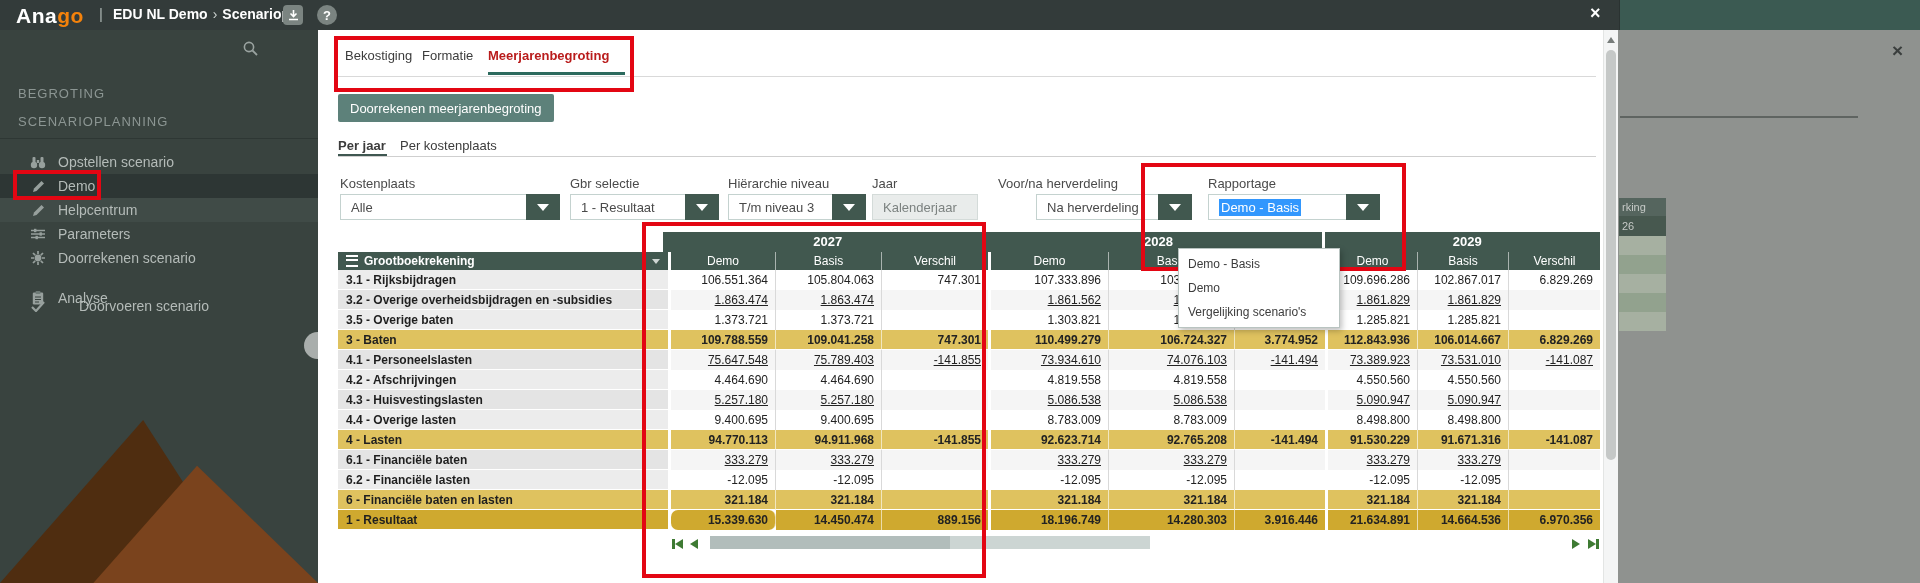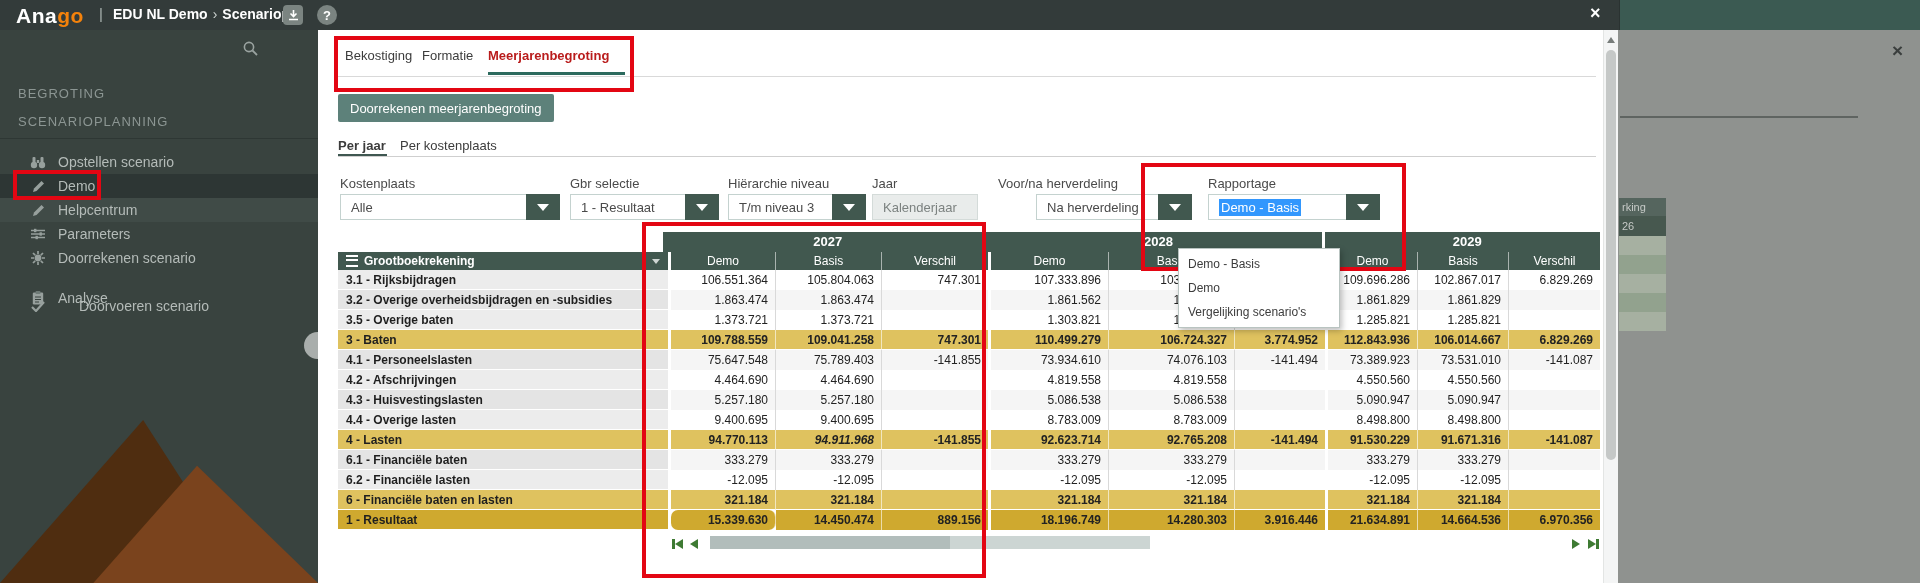--- a/index.html
+++ b/index.html
@@ -60,21 +60,21 @@
   .shcell.inb{border-right:1px solid rgba(255,255,255,.55);}
   #gb-header{width:330px;background:#41584f;color:#fff;font-size:12px;font-weight:bold;display:flex;align-items:center;box-sizing:border-box;}
   .burger{width:12px;height:8px;border-top:2px solid #fff;border-bottom:2px solid #fff;margin:0 6px 0 8px;position:relative;}
   .burger:after{content:"";position:absolute;left:0;top:2px;width:12px;height:2px;background:#fff;}
   .sort-tri{margin-left:auto;margin-right:8px;width:0;height:0;border-left:4px solid transparent;border-right:4px solid transparent;border-top:5px solid #cfd6d3;}
   .lblcell{width:330px;font-size:12px;font-weight:bold;color:#1f1f1f;padding-left:8px;box-sizing:border-box;
            background:#ececec;border-bottom:1px solid #fff;white-space:nowrap;overflow:hidden;}
   .ncell{font-size:12px;color:#222;text-align:right;padding-right:7px;box-sizing:border-box;background:#fff;white-space:nowrap;}
   .ncell.gap{margin-left:3px;}
   .ncell.inb{border-right:1px solid #d9d9d9;}
-  .trow.alt .ncell{background:#f5f5f5;}
+  .trow.alt .ncell{background:#f5f5f5;text-decoration:underline;}
   .trow.alt .lblcell{background:#e4e4e4;}
   .trow.total .ncell,.trow.total .lblcell{background:#dfc25f;font-weight:bold;border-bottom:1px solid #fff;}
   .trow.total .ncell.inb{border-right:1px solid rgba(255,255,255,.6);}
   .trow.result .ncell,.trow.result .lblcell{background:#cfa92f;font-weight:bold;}
   .trow.result .ncell.inb{border-right:1px solid rgba(255,255,255,.6);}
   
   .pg{position:absolute;top:507px;width:16px;height:13px;display:flex;align-items:center;cursor:pointer;}
   .tri-l{width:0;height:0;border-top:5px solid transparent;border-bottom:5px solid transparent;border-right:8px solid #3e7a33;}
   .tri-r{width:0;height:0;border-top:5px solid transparent;border-bottom:5px solid transparent;border-left:8px solid #3e7a33;}
   .pg .bar{width:3px;height:10px;background:#3e7a33;}
@@ -379,21 +379,21 @@
           <div class="ncell gap inb" style="width: 118px;">8.783.009</div>
           <div class="ncell inb" style="width: 126px;">8.783.009</div>
           <div class="ncell" style="width: 90px;"></div>
           <div class="ncell gap inb" style="width: 90px;">8.498.800</div>
           <div class="ncell inb" style="width: 91px;">8.498.800</div>
           <div class="ncell" style="width: 91px;"></div>
         </div>
         <div class="trow total">
           <div class="lblcell">4 - Lasten</div>
           <div class="ncell gap inb" style="width: 105px;">94.770.113</div>
-          <div class="ncell inb" style="width: 106px; font-style: italic;">94.911.968</div>
+          <div class="ncell inb" style="width: 106px;">94.911.968</div>
           <div class="ncell" style="width: 106px;">-141.855</div>
           <div class="ncell gap inb" style="width: 118px;">92.623.714</div>
           <div class="ncell inb" style="width: 126px;">92.765.208</div>
           <div class="ncell" style="width: 90px;">-141.494</div>
           <div class="ncell gap inb" style="width: 90px;">91.530.229</div>
           <div class="ncell inb" style="width: 91px;">91.671.316</div>
           <div class="ncell" style="width: 91px;">-141.087</div>
         </div>
         <div class="trow alt">
           <div class="lblcell">6.1 - Financiële baten</div>

